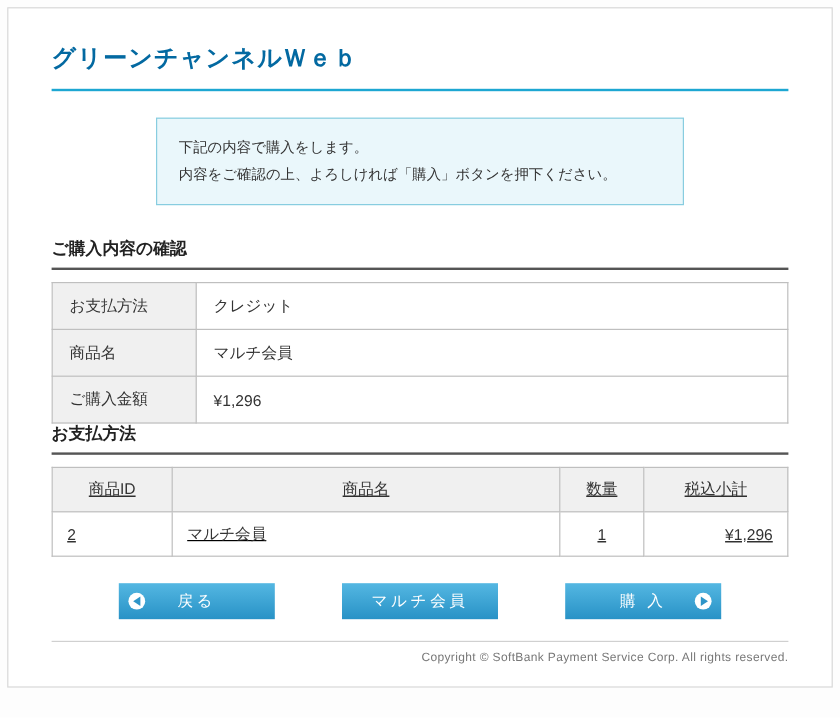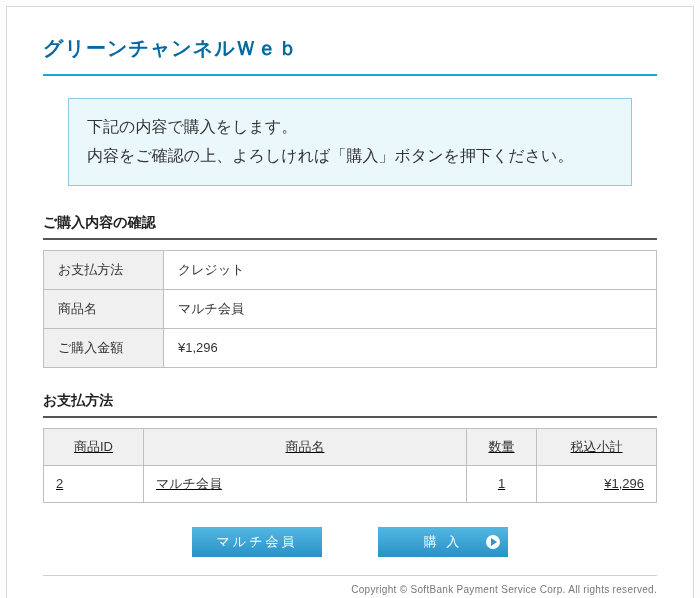--- a/index.html
+++ b/index.html
@@ -22,35 +22,35 @@
     color: #0369a1;
     letter-spacing: 1px;
     padding-bottom: 12px;
     border-bottom: 2px solid #1da7d2;
     margin-bottom: 22px;
   }
   .message-box {
     border: 1px solid #88cde0;
     background: #eaf7fb;
     padding: 14px 18px;
-    font-size: 16px;
+    font-size: 12px;
     line-height: 1.8;
     color: #333;
     margin: 0 auto 28px auto;
-    width: 564px;
+    width: 440px;
   }
   .section-title {
     font-size: 14px;
     font-weight: bold;
     color: #222;
     padding-bottom: 6px;
     border-bottom: 2px solid #555;
     margin-bottom: 10px;
   }
-  .section { margin-bottom: 24px; }
+  .section { }
 
   .kv-table {
     width: 100%;
     border-collapse: collapse;
     font-size: 13px;
     border-radius: 20px;
   }
   .kv-table th, .kv-table td {
     border: 1px solid #bfbfbf;
     padding: 10px 14px;
@@ -188,20 +188,24 @@
         <td>マルチ会員</td>
         <td class="col-qty">1</td>
         <td class="col-sub">¥1,296</td>
       </tr>
     </tbody>
       </table>
   </div>
 
   <div class="button-row">
     <button class="btn">
+      <span class="tri-left"></span>
+      <span>戻る</span>
+    </button>
+    <button class="btn">
       <span>マルチ会員</span>
     </button>
     <button class="btn">
       <span>購 入</span>
       <span class="tri-right"></span>
     </button>
   </div>
 
   <div class="footer-line">Copyright © SoftBank Payment Service Corp. All rights reserved.</div>
 

